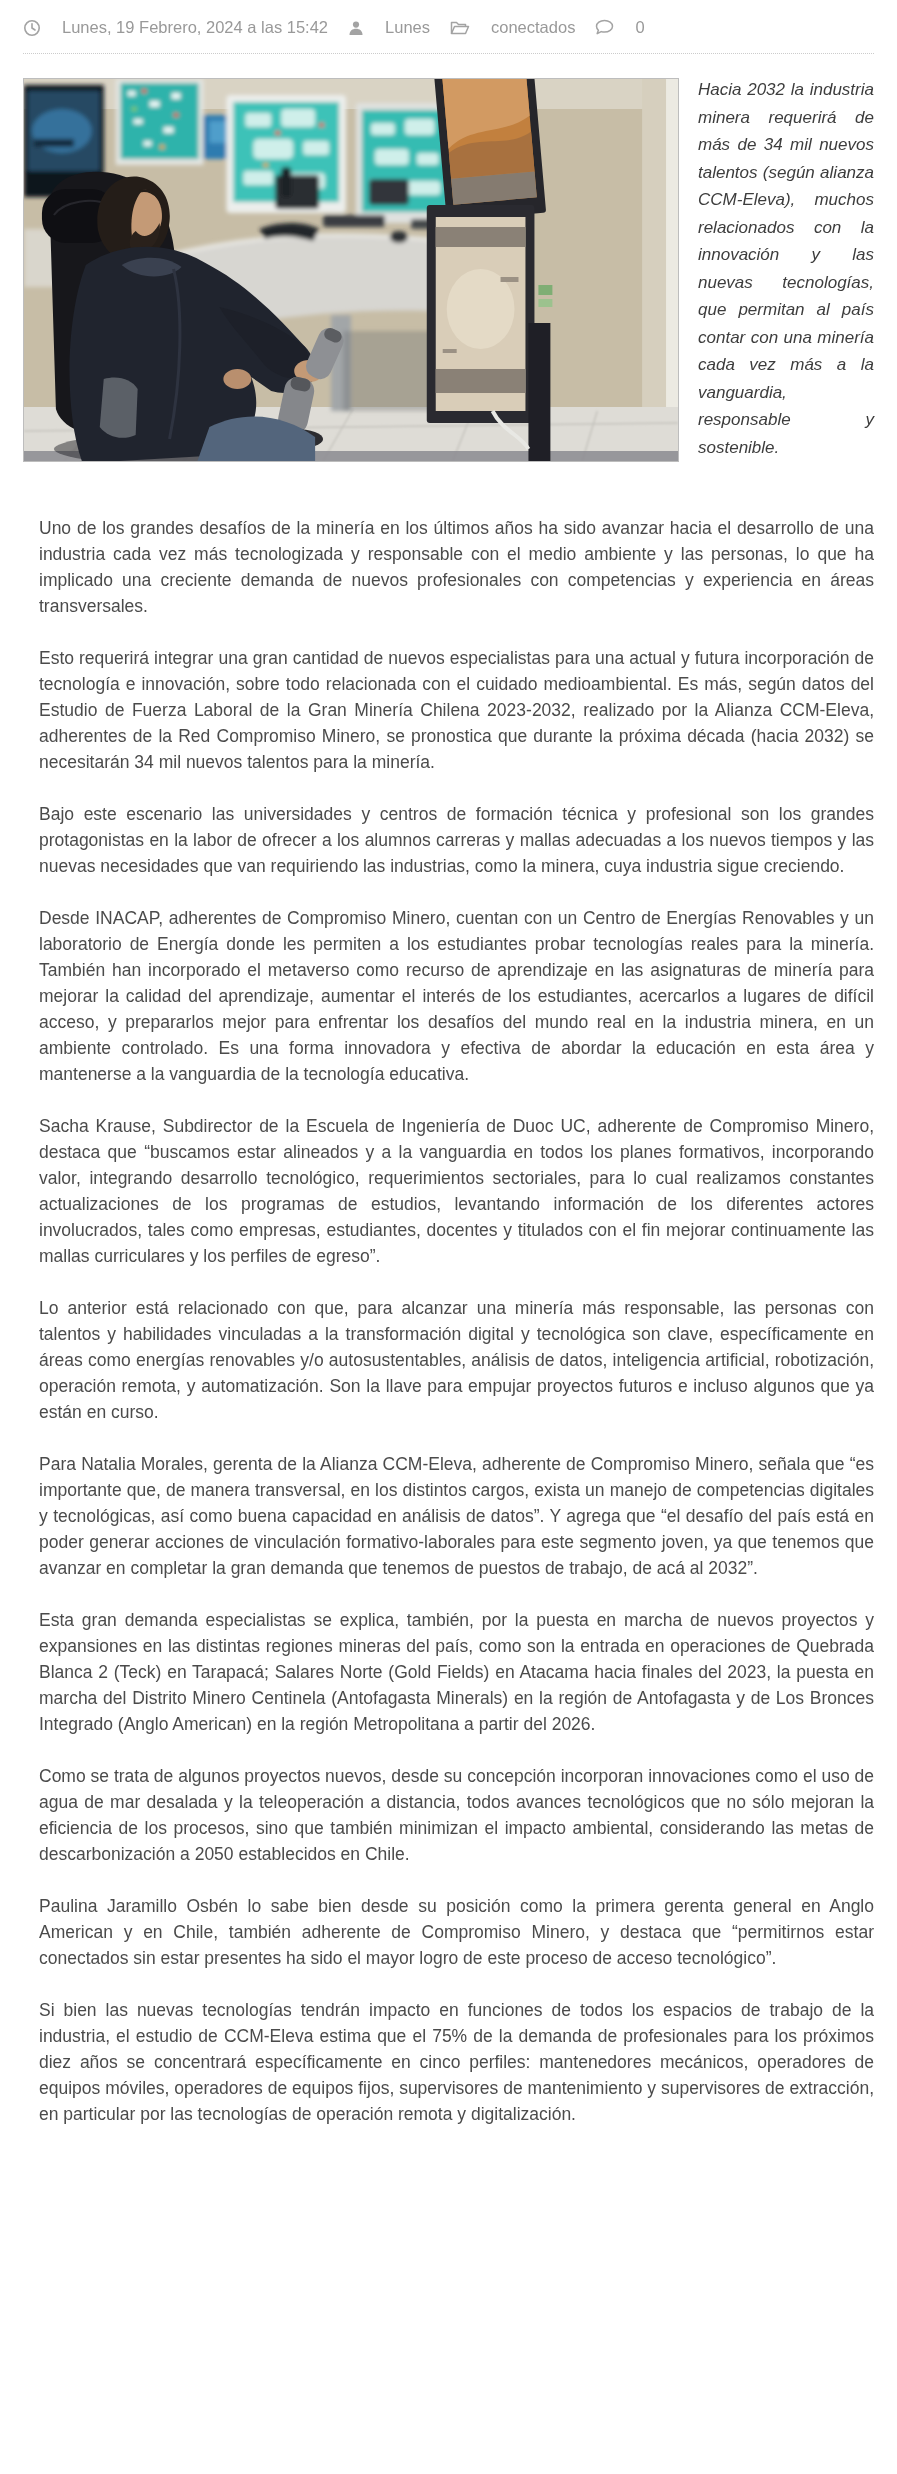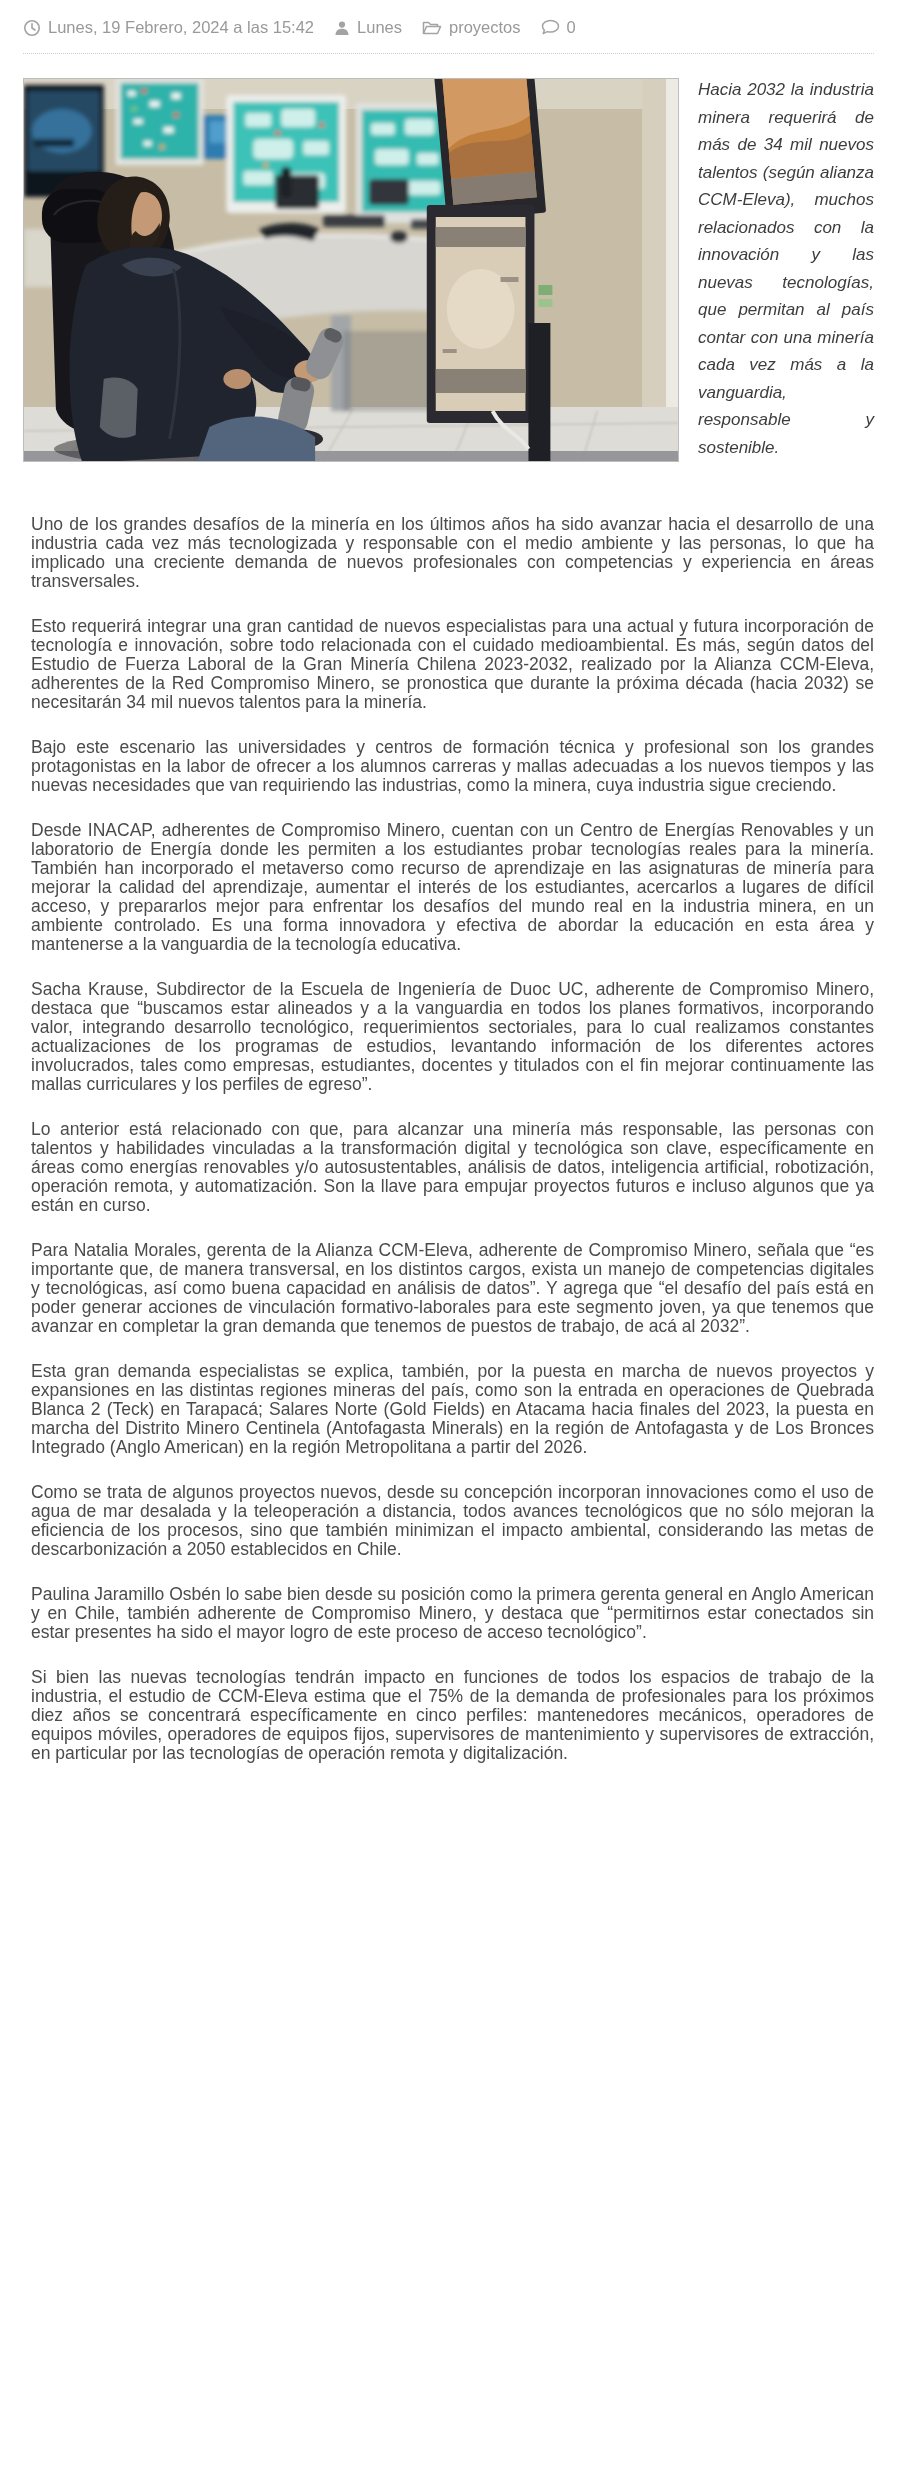--- a/index.html
+++ b/index.html
@@ -17,41 +17,41 @@
     font-family:"Liberation Sans","DejaVu Sans",sans-serif;
   }
 
   .meta {
     display:flex; align-items:center; gap:20px;
     font-size:16.5px; color:#999999;
     padding:4px 0 16px 0;
     border-bottom:1px dotted #cccccc;
     margin-bottom:22px;
   }
-  .meta-item { display:flex; align-items:center; gap:7px; }
+  .meta-item { display:flex; align-items:center; gap:21px; }
   .meta-item svg { display:block; }
 
   figure.photo {
     float:left; width:656px; height:384px;
     margin:2px 19px 6px 0;
     border:1px solid #bdbdbd; background:#c9bfa7;
   }
   figure.photo svg { display:block; width:100%; height:100%; }
 
   p.lead {
     font-style:italic; text-align:justify;
     font-size:17px; line-height:27.5px; color:#3d3d3d;
     margin-bottom:28px;
   }
 
   .article-body { clear:both; padding-top:26px; }
   .article-body p.para {
     text-align:justify;
-    font-size:17.5px; line-height:19px; color:#4b4b4b;
-    margin:0 0 26px 8px;
+    font-size:17.5px; line-height:26px; color:#4b4b4b;
+    margin:0 0 26px 16px;
   }
   .article-body p.para:last-child { margin-bottom:0; }
 </style>
 </head>
 <body>
 
 <article class="article">
 
 
   <div class="meta">
@@ -73,21 +73,21 @@
       </span>
       <span>Lunes</span>
     </span>
     <span class="meta-item">
       <span>
         <svg width="20" height="16" viewBox="0 0 20 16" fill="none" stroke="#a3a3a3" stroke-width="1.5" stroke-linejoin="round">
           <path d="M1.5 13.5 L1.5 2.5 L6.5 2.5 L8.5 4.5 L15.5 4.5 L15.5 6.5"></path>
           <path d="M1.5 13.5 L4.5 6.5 L18.5 6.5 L15.5 13.5 Z"></path>
         </svg>
       </span>
-      <span>proyectos</span>
+      <span>conectados</span>
     </span>
     <span class="meta-item">
       <span>
         <svg width="19" height="17" viewBox="0 0 19 17" fill="none" stroke="#a3a3a3" stroke-width="1.5">
           <path d="M9.5 1.5 C13.9 1.5 17.5 4.1 17.5 7.3 C17.5 10.5 13.9 13.1 9.5 13.1 C8.3 13.1 7.2 12.9 6.2 12.6 L2.2 14.6 L3.4 11.3 C2.2 10.2 1.5 8.8 1.5 7.3 C1.5 4.1 5.1 1.5 9.5 1.5 Z" stroke-linejoin="round"></path>
         </svg>
       </span>
       <span>0</span>
     </span>
   </div>

